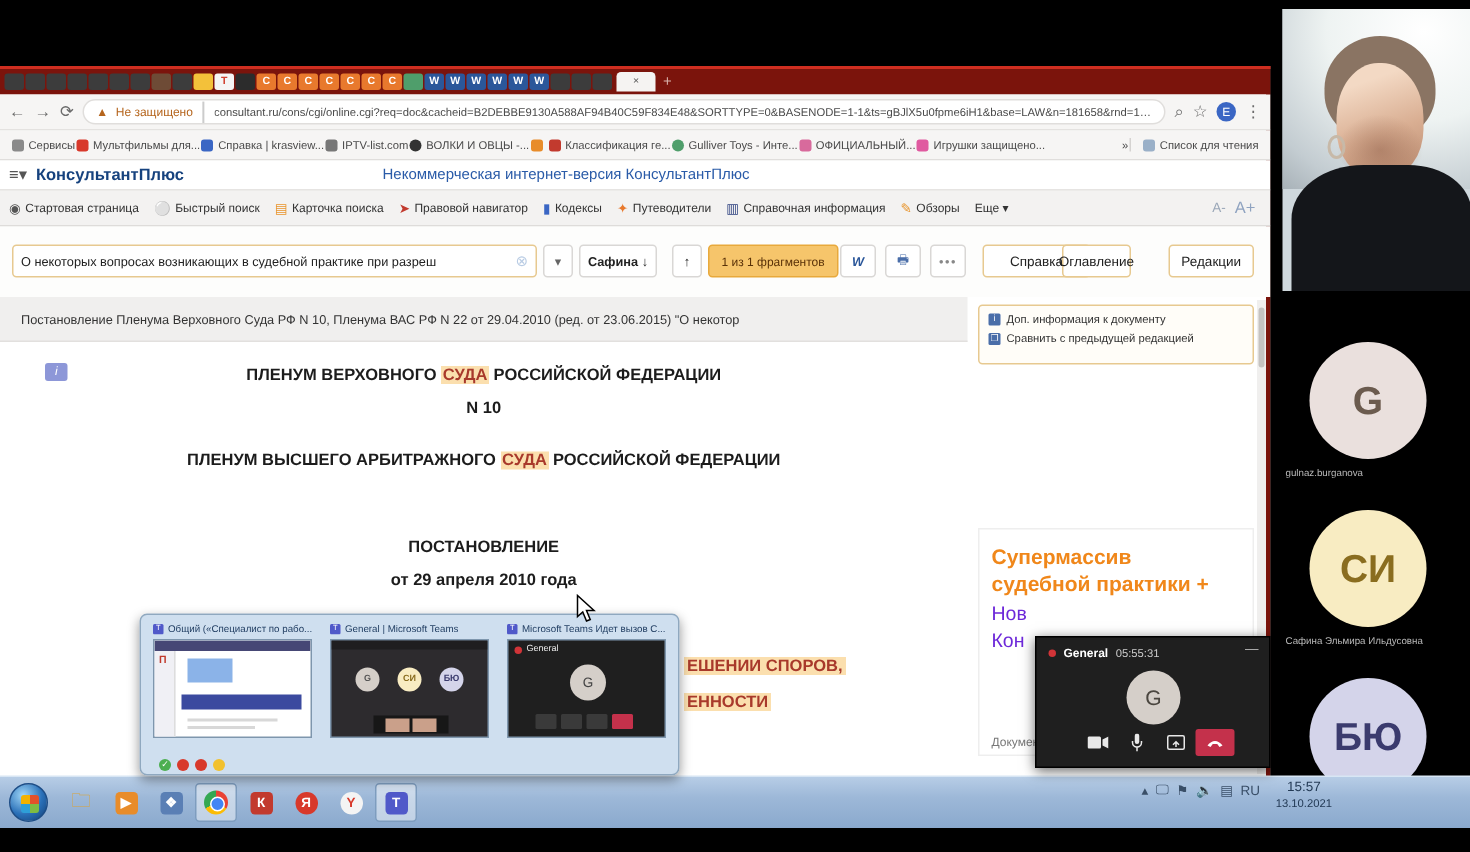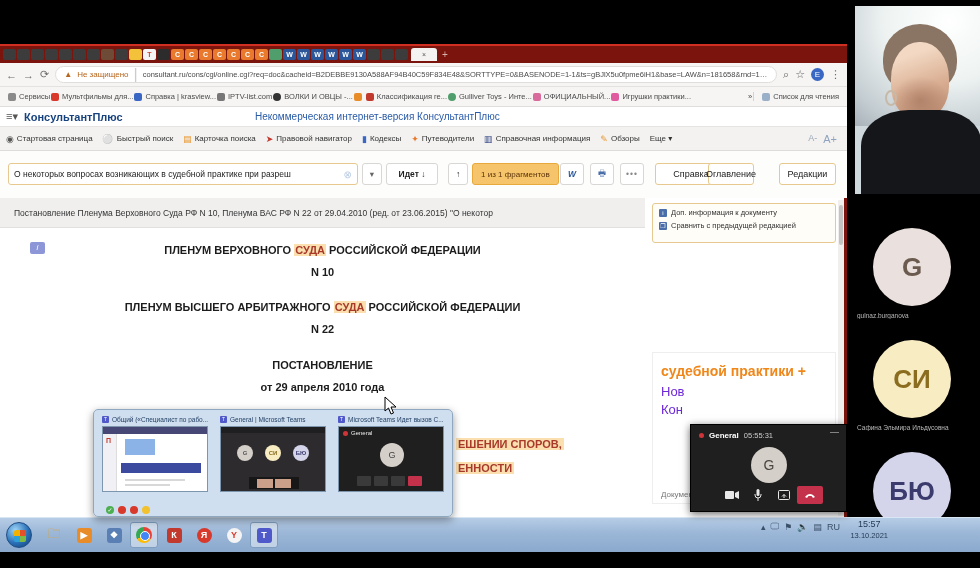--- a/index.html
+++ b/index.html
@@ -253,21 +253,21 @@
     <span class="bm">
         <span class="bmico" style="background:#4f9e6b;border-radius:50%"></span>
         <span>Gulliver Toys - Инте...</span>
       </span>
     <span class="bm">
         <span class="bmico" style="background:#d86a9c"></span>
         <span>ОФИЦИАЛЬНЫЙ...</span>
       </span>
     <span class="bm">
         <span class="bmico" style="background:#e05aa0"></span>
-        <span>Игрушки практики...</span>
+        <span>Игрушки защищено...</span>
       </span>
     <span id="bm-spacer"></span>
     <span class="bm">
         <span>»</span>
       </span>
     <span class="bm" id="bm-reading">
         <span class="bmico" style="background:#9ab0c8"></span>
         <span>Список для чтения</span>
       </span>
   </div>
@@ -319,21 +319,21 @@
       <span class="big">А+</span>
     </span>
   </div>
 
   <div id="searchrow" class="abs">
     <div id="searchbox">
       <input value="О некоторых вопросах возникающих в судебной практике при разреш" style="">
       <span class="clear">⊗</span>
     </div>
     <span class="sbtn" id="dropbtn">▾</span>
-    <span class="sbtn" id="findbtn">Идет ↓</span>
+    <span class="sbtn" id="findbtn">Сафина ↓</span>
     <span class="sbtn" id="upbtn">↑</span>
     <span id="fragbadge">1 из 1 фрагментов</span>
     <span class="sbtn" id="wbtn">W</span>
     <span class="sbtn" id="printbtn">🖶</span>
     <span class="sbtn" id="morebtn">•••</span>
     <span class="docact" style="left:655px;width:72px;">Справка</span>
     <span class="docact" style="left:708px;width:46px;">Оглавление</span>
     <span class="docact" style="left:779px;width:57px;">Редакции</span>
   </div>
 
@@ -349,28 +349,28 @@
   </div>
 
   <div id="doctitle" class="abs">
       <span style="overflow:hidden;white-space:nowrap;">Постановление Пленума Верховного Суда РФ N 10, Пленума ВАС РФ N 22 от 29.04.2010 (ред. от 23.06.2015) "О некотор</span>
     </div>
   <div id="docbody" class="abs">
     <span id="infoico">i</span>
     <div class="h" style="top:16px;"><span>ПЛЕНУМ ВЕРХОВНОГО </span><span class="hl">СУДА</span><span> РОССИЙСКОЙ ФЕДЕРАЦИИ</span></div>
     <div class="h" style="top:38px;">N 10</div>
     <div class="h" style="top:73px;"><span>ПЛЕНУМ ВЫСШЕГО АРБИТРАЖНОГО </span><span class="hl">СУДА</span><span> РОССИЙСКОЙ ФЕДЕРАЦИИ</span></div>
-    <div class="h" style="top:95px;">N 22</div>
     <div class="h" style="top:131px;">ПОСТАНОВЛЕНИЕ</div>
     <div class="h" style="top:153px;">от 29 апреля 2010 года</div>
     <span class="frag" style="left:456px;top:210px;">ЕШЕНИИ СПОРОВ,</span>
     <span class="frag" style="left:456px;top:234px;">ЕННОСТИ</span>
   </div>
 
   <div id="adbox" class="abs">
+    <div class="adline">Супермассив</div>
     <div class="adline">судебной практики +</div>
     <div class="adpart">Нов</div>
     <div class="adpart">Кон</div>
     <div id="adfoot">Документ</div>
   </div>
   <div id="docscroll" class="abs"></div>
   <div id="docthumb" class="abs"></div>
 
   <div id="popup" class="abs">
     <div class="thumbwrap" style="left:8px;">

